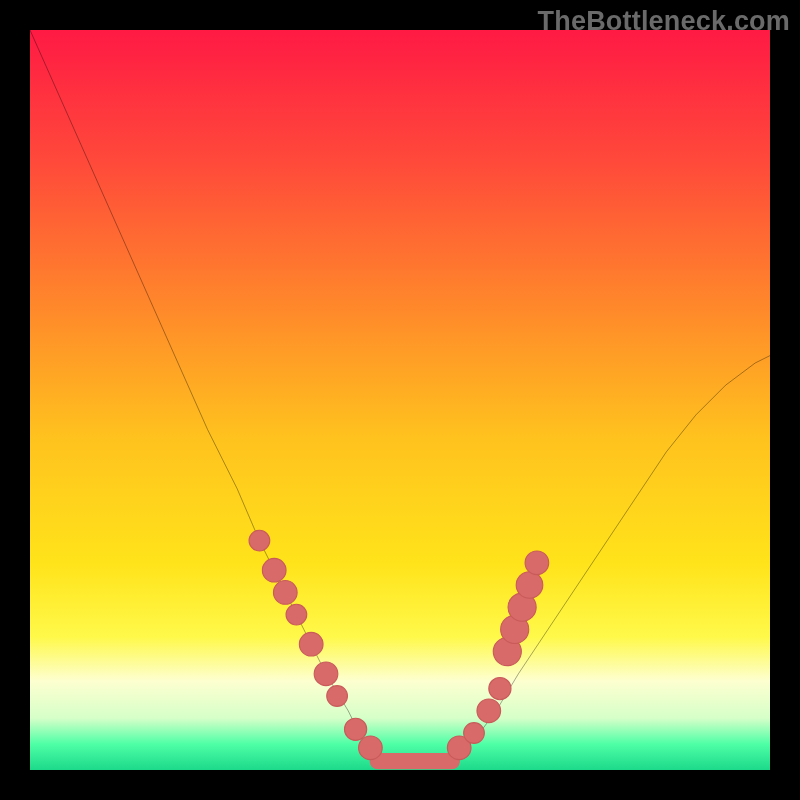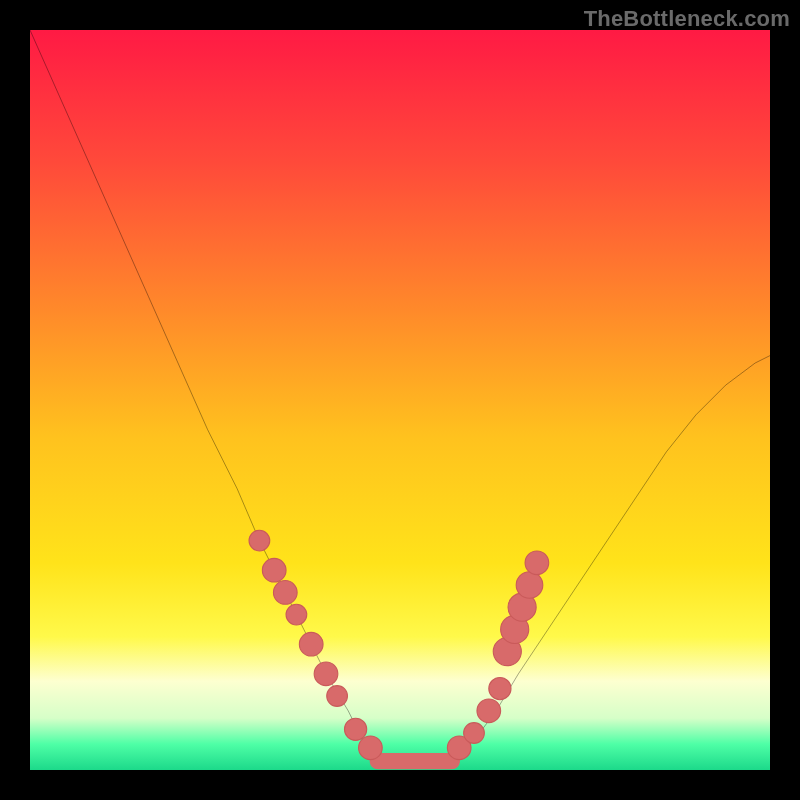--- a/index.html
+++ b/index.html
@@ -31,21 +31,21 @@
   .curve {
     position: absolute;
     inset: 0;
     pointer-events: none;
   }
   .watermark {
     position: absolute;
     top: 6px;
     right: 10px;
     color: #6a6a6a;
-    font-size: 22px;
+    font-size: 27px;
     font-weight: 600;
     letter-spacing: 0.2px;
     user-select: none;
   }
 </style>
 </head>
 <body>
 
 <div class="stage">
   <div class="watermark">TheBottleneck.com</div>

